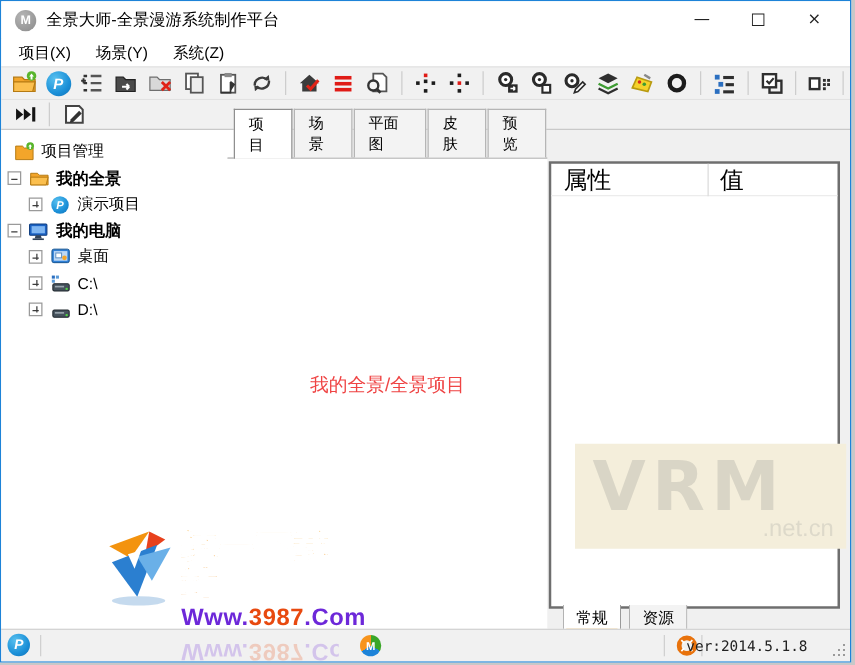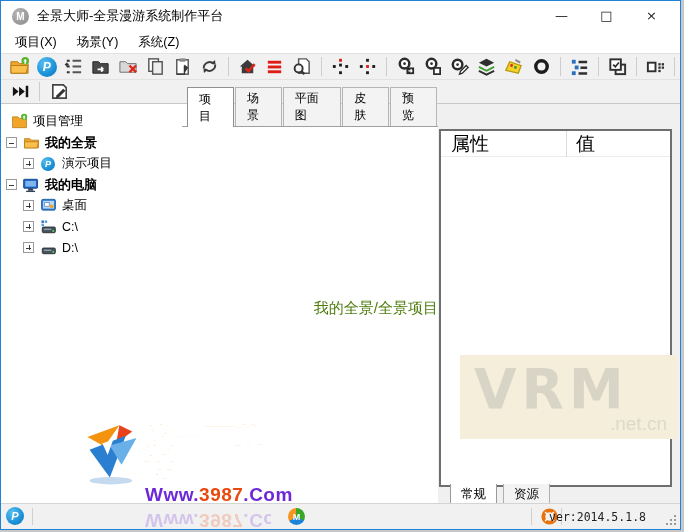--- a/index.html
+++ b/index.html
@@ -51,21 +51,21 @@
   .ticon { display:flex; align-items:center; justify-content:center; width:18px; flex:0 0 18px; }
 
   
   .center { position:absolute; left:181px; top:0; width:256px; bottom:0; }
   .tabstrip { position:absolute; left:0; top:4px; right:0; height:19px; display:flex; align-items:flex-end; padding-left:5px; border-bottom:1px solid #9f9f9f; }
   .tab { font-size:12px; padding:2px 11px 2px; border:1px solid #b5b5b5; border-bottom:none; background:#f3f3f3; margin-right:1px; cursor:pointer; color:#000; }
   .tab.active { background:#ffffff; border-color:#8f8f8f; padding-top:3px; margin-bottom:-1px; position:relative; z-index:2; }
   .canvas { position:absolute; left:0; top:23px; right:0; bottom:0; background:#ffffff; }
   .ph1 { position:absolute; left:0; right:0; top:124px; text-align:center; font-family:"DejaVu Serif", serif;
          font-size:27px; color:#d2d2d2; letter-spacing:3px; font-weight:bold; }
-  .ph2 { position:absolute; left:0; right:0; top:172px; text-align:right; font-size:15px; color:#4d7c0f; }
+  .ph2 { position:absolute; left:0; right:0; top:172px; text-align:center; font-size:15px; color:#ef4444; }
 
   
   .rightpane { position:absolute; left:437px; top:0; right:0; bottom:0; background:#f0f0f0; }
   .propbox { position:absolute; left:1px; top:25px; width:233px; height:358px; background:#ffffff; border:2px solid #6e6e6e; }
   .phead { position:absolute; left:0; top:0; right:0; height:26px; border-bottom:1px solid #ececec; display:flex; align-items:center; font-size:19px; color:#000; }
   .phcell1 { width:126px; padding-left:10px; border-right:1px solid #dcdcdc; height:26px; display:flex; align-items:center; }
   .phcell2 { padding-left:9px; }
   .pbody { position:absolute; left:0; top:27px; right:0; bottom:0; }
   .vrm { position:absolute; left:19px; top:197px; width:217px; height:84px; background:#f4eedb; }
   .vrmtxt { position:absolute; left:14px; top:2px; font-size:55px; font-weight:bold; color:#d9d5c6; letter-spacing:5px; font-family:"DejaVu Sans", sans-serif; }

